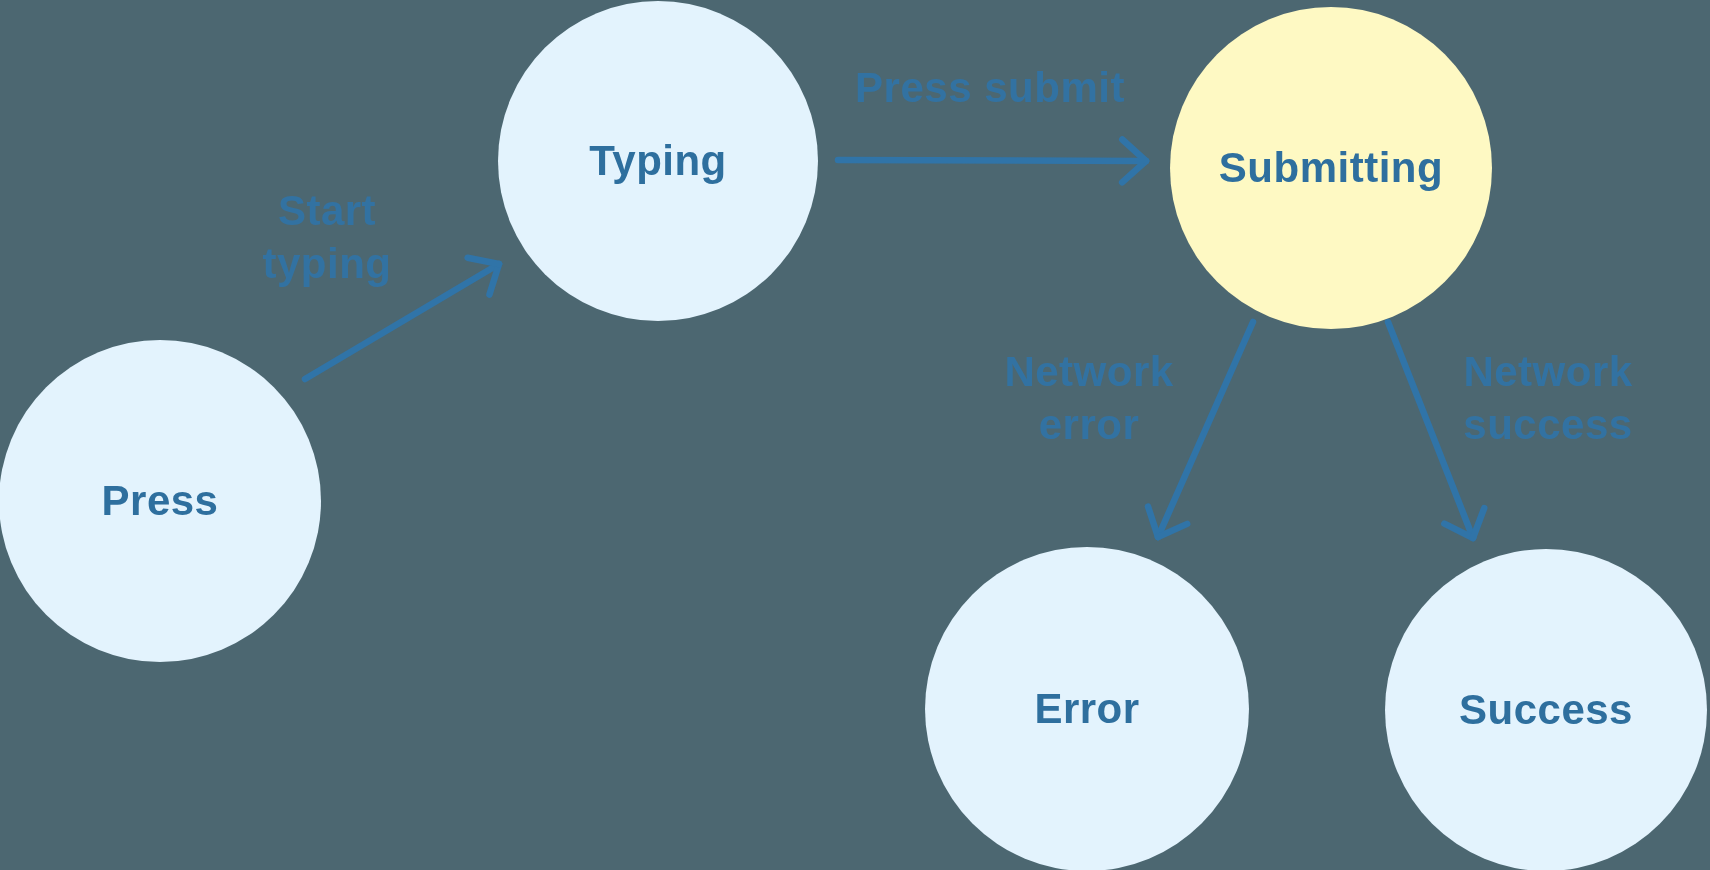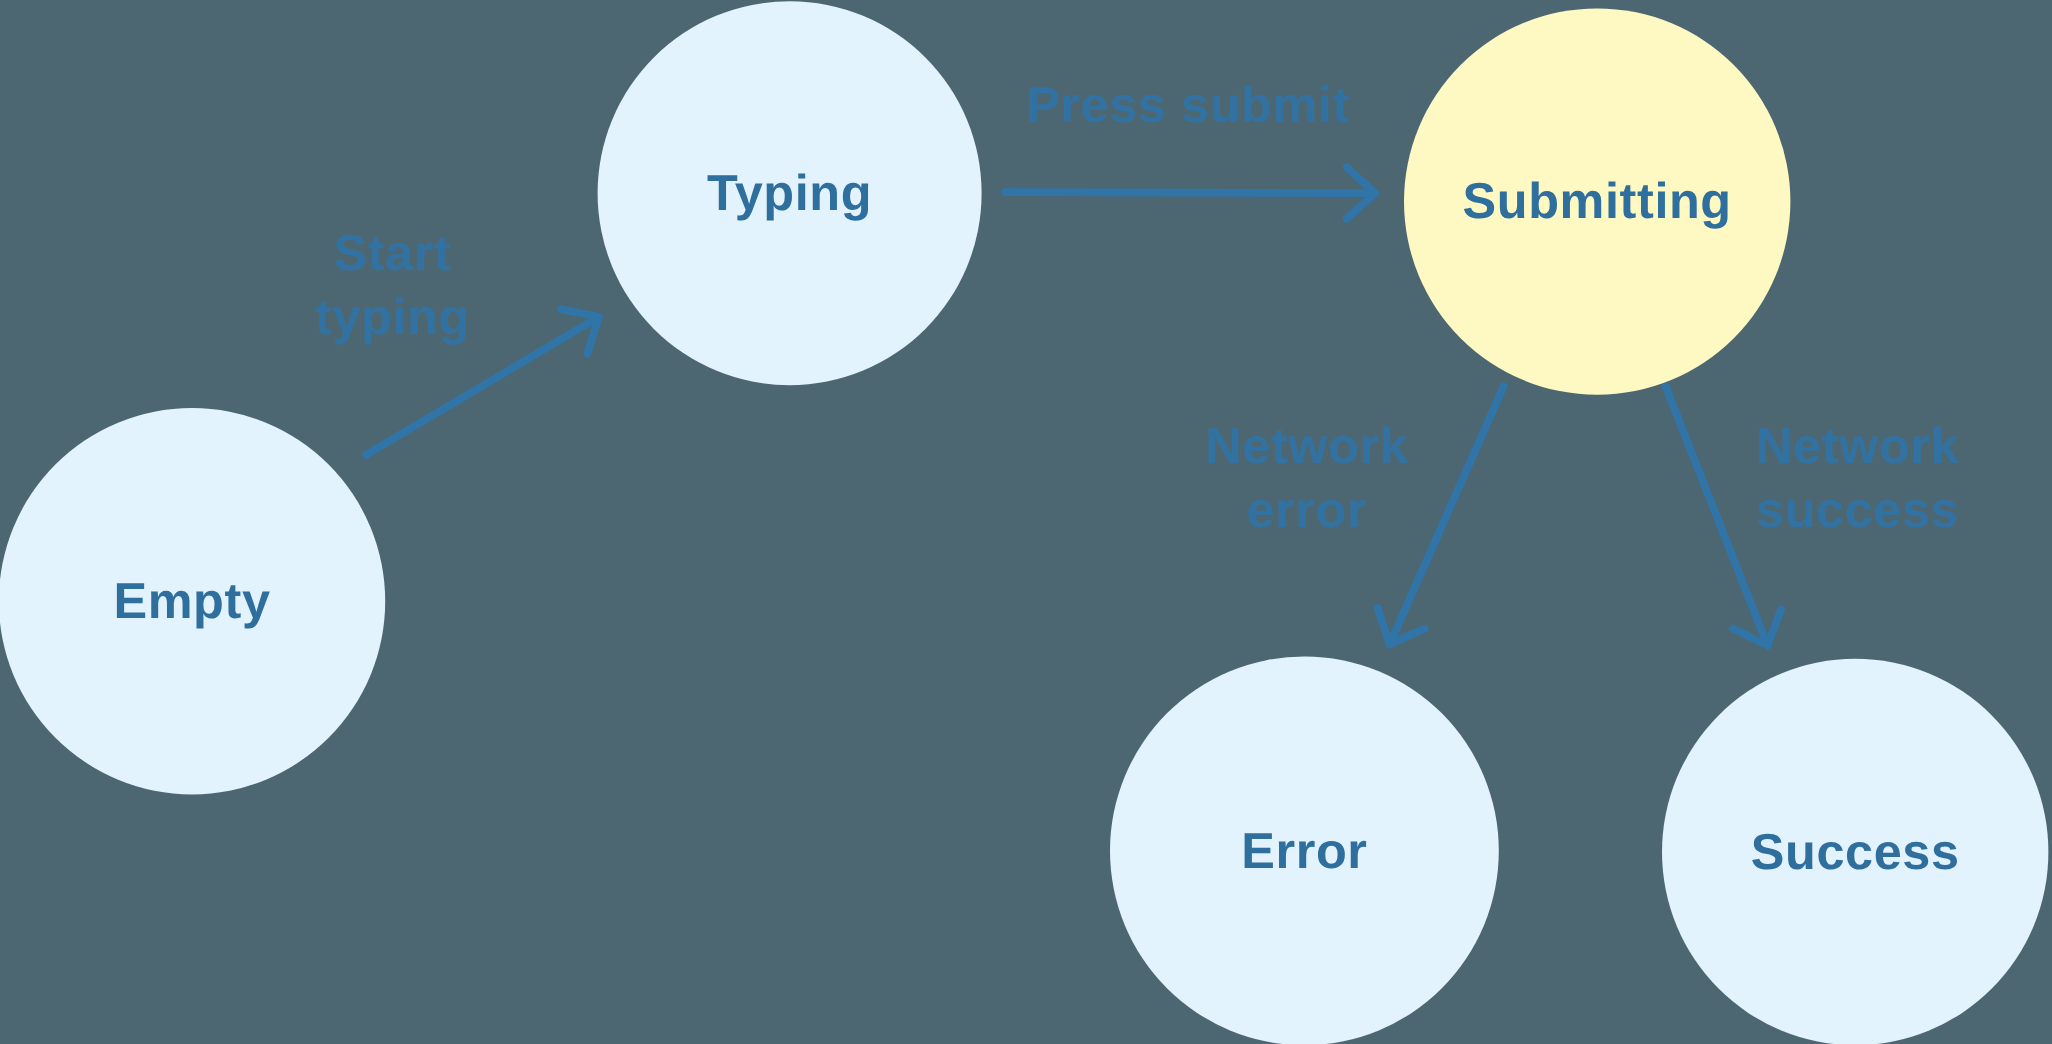--- a/index.html
+++ b/index.html
@@ -66,21 +66,21 @@
         <line x1="1158" y1="537" x2="1187.1967063856316" y2="523.9022010921219" stroke="#3074A8" stroke-width="6.5" stroke-linecap="round"></line>
       </g>
       <g>
         <line x1="1388" y1="322" x2="1473" y2="538" stroke="#3074A8" stroke-width="6.5" stroke-linecap="round"></line>
         <line x1="1473" y1="538" x2="1444.3669474793023" y2="523.7119524305464" stroke="#3074A8" stroke-width="6.5" stroke-linecap="round"></line>
         <line x1="1473" y1="538" x2="1484.2168071712347" y2="508.03029468140636" stroke="#3074A8" stroke-width="6.5" stroke-linecap="round"></line>
       </g>
     </svg>
 
 <div class="node" style="left: -1px; top: 340px; width: 322px; height: 322px; background: rgb(227, 243, 253);">
-      <span class="node-label" style="color: rgb(46, 111, 158);">Empty</span>
+      <span class="node-label" style="color: rgb(46, 111, 158);">Press</span>
     </div>
     <div class="node" style="left: 498px; top: 1px; width: 320px; height: 320px; background: rgb(227, 243, 253);">
       <span class="node-label" style="color: rgb(46, 111, 158);">Typing</span>
     </div>
     <div class="node" style="left: 1170px; top: 7px; width: 322px; height: 322px; background: #fef9c3;">
       <span class="node-label" style="color: rgb(46, 111, 158);">Submitting</span>
     </div>
     <div class="node" style="left: 925px; top: 547px; width: 324px; height: 324px; background: rgb(227, 243, 253);">
       <span class="node-label" style="color: rgb(46, 111, 158);">Error</span>
     </div>

